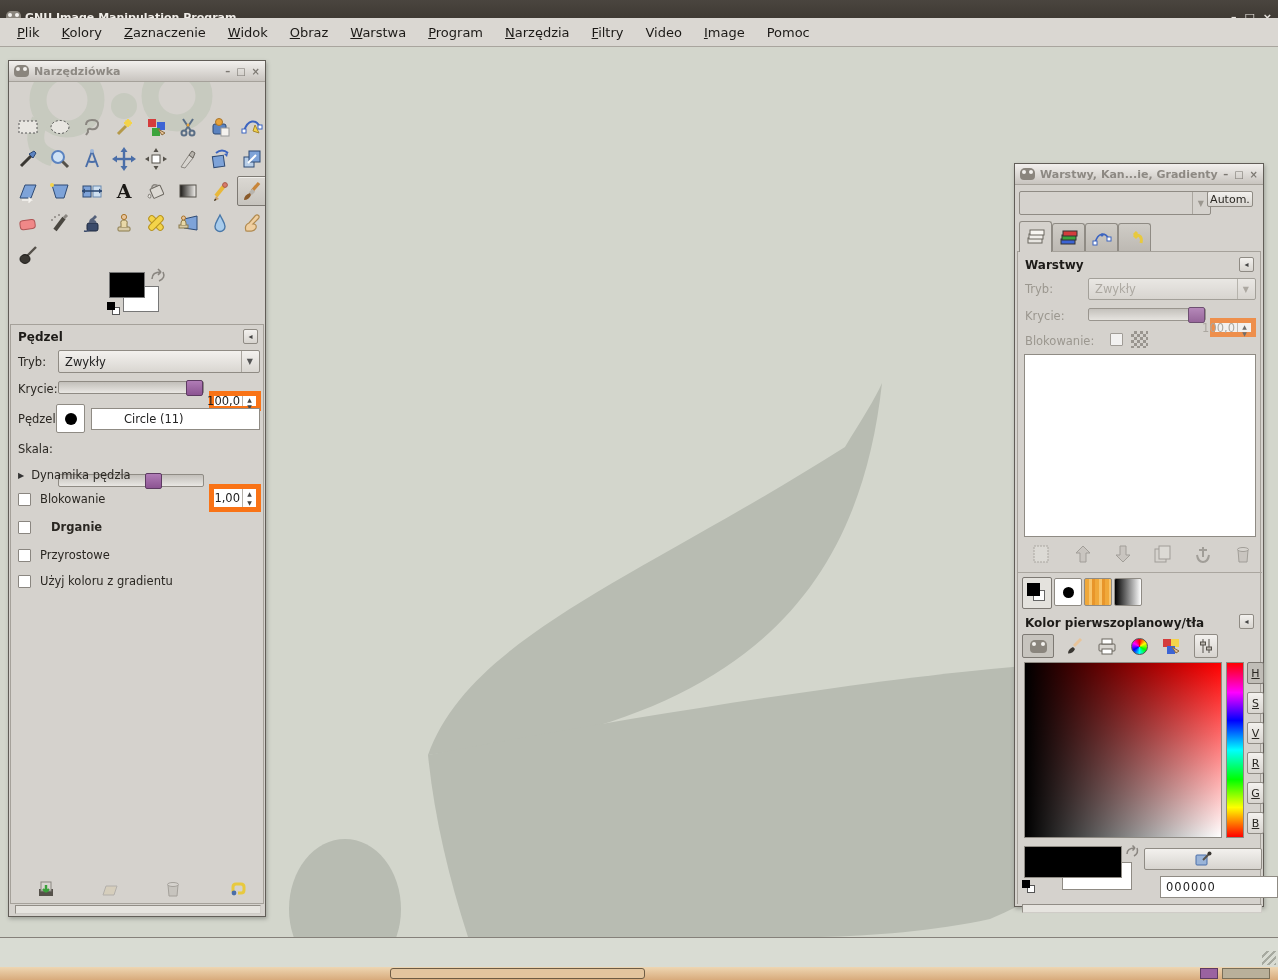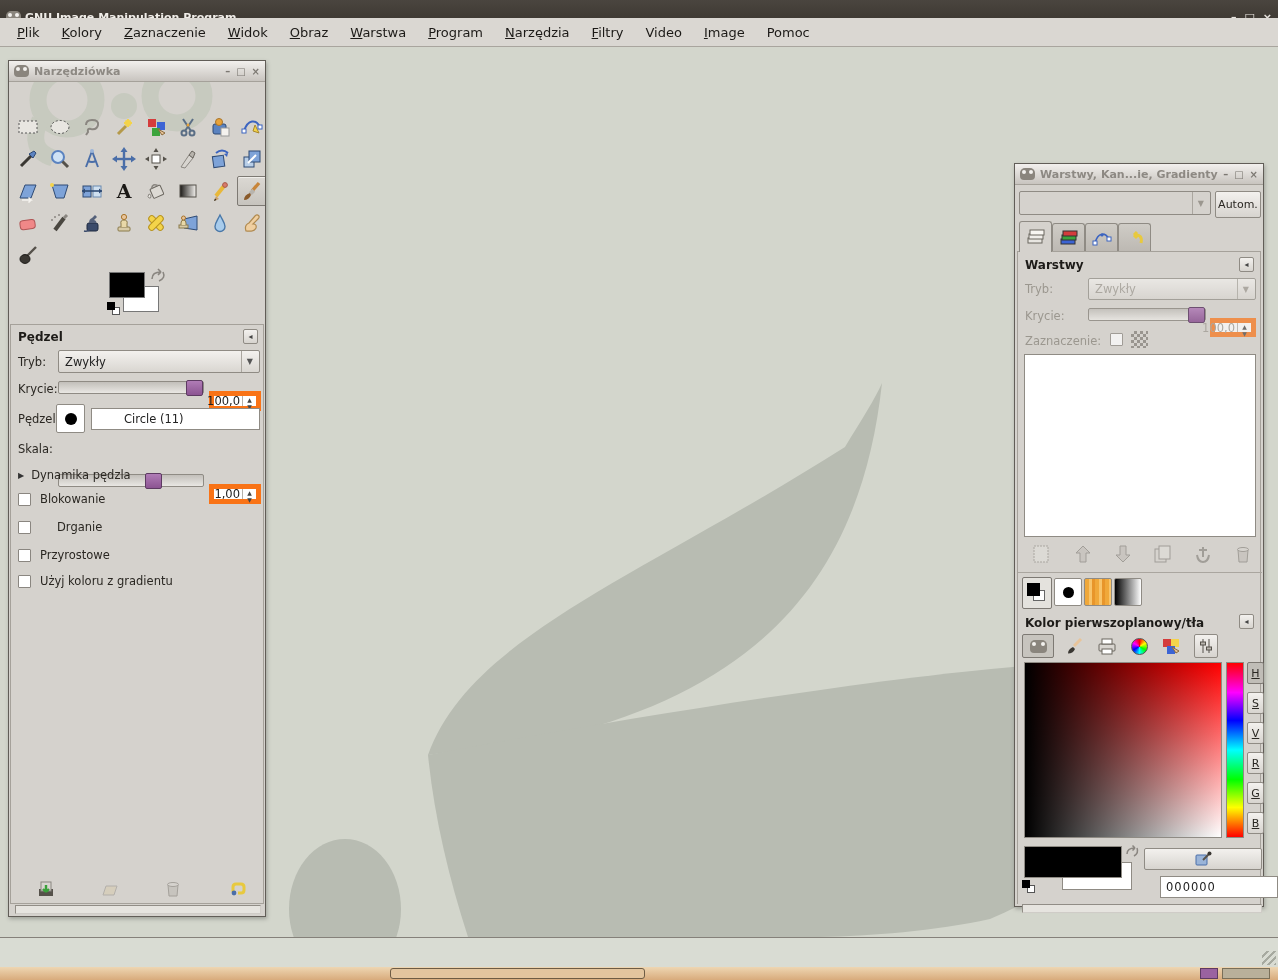--- a/index.html
+++ b/index.html
@@ -423,38 +423,38 @@
         <span style="width:12px;height:12px;border-radius:50%;background:#000;display:block;"></span>
       </div>
       <div class="abs entry" style="left:80px;top:83px;width:169px;height:22px;padding-left:32px;">
         <span>Circle (11)</span>
       </div>
 
       <div class="abs lbl" style="left:7px;top:117px;">Skala:</div>
       <div class="abs slider" style="left:47px;top:116px;width:146px;">
         <div class="handle" style="left:60%;"></div>
       </div>
-      <div class="abs spin" style="left:198px;top:113px;width:52px;height:20px;">
+      <div class="abs spin" style="left:198px;top:113px;width:52px;height:28px;">
         <span class="val">1,00</span>
         <span class="arrs">
             <span>▲</span>
             <span>▼</span>
           </span>
       </div>
 
       <div class="abs" style="left:7px;top:143px;display:flex;align-items:center;gap:7px;">
         <span style="font-size:8px;color:#333;">▶</span>
         <span class="lbl">Dynamika pędzla</span>
       </div>
 
       <div class="abs" style="left:7px;top:167px;display:flex;align-items:center;gap:9px;">
         <span class="chk"></span>
         <span class="lbl">Blokowanie</span>
       </div>
-      <div class="abs" style="left:7px;top:195px;display:flex;align-items:center;gap:26px;">
+      <div class="abs" style="left:7px;top:195px;display:flex;align-items:center;gap:20px;font-weight:bold;">
         <span class="chk"></span>
         <span class="lbl">Drganie</span>
       </div>
       <div class="abs" style="left:7px;top:223px;display:flex;align-items:center;gap:9px;">
         <span class="chk"></span>
         <span class="lbl">Przyrostowe</span>
       </div>
       <div class="abs" style="left:7px;top:249px;display:flex;align-items:center;gap:9px;">
         <span class="chk"></span>
         <span class="lbl">Użyj koloru z gradientu</span>
@@ -496,21 +496,21 @@
     <span class="wbtns">
       <span>–</span>
       <span>□</span>
       <span>×</span>
     </span>
   </div>
 
   <div class="abs combo" style="left:4px;top:27px;width:192px;height:24px;background:#d5d2cd;">
     <span class="arrow dis">▼</span>
   </div>
-  <div class="abs gbtn" style="left:200px;top:27px;width:46px;height:27px;">
+  <div class="abs gbtn" style="left:192px;top:27px;width:46px;height:16px;">
     <span>Autom.</span>
   </div>
 
   <div class="tab sel" style="left:4px;top:57px;">
     <svg width="20" height="18">
         <g stroke="#6a665f">
           <rect x="2" y="10" width="14" height="5" fill="#e8e6e1"></rect>
           <rect x="3" y="6" width="14" height="5" fill="#f0eeea"></rect>
           <rect x="4" y="2" width="14" height="5" fill="#f8f6f2"></rect>
         </g>
@@ -554,21 +554,21 @@
       <div class="handle" style="right:0;"></div>
     </div>
     <div class="abs spin" style="left:192px;top:53px;width:46px;height:19px;opacity:.7;">
       <span class="val dis">100,0</span>
       <span class="arrs">
           <span>▲</span>
           <span>▼</span>
         </span>
     </div>
 
-    <div class="abs lbl dis" style="left:7px;top:82px;">Zaznaczenie:</div>
+    <div class="abs lbl dis" style="left:7px;top:82px;">Blokowanie:</div>
     <span class="abs chk" style="left:92px;top:81px;opacity:.7;"></span>
     <span class="abs" style="left:113px;top:79px;width:17px;height:17px;background:repeating-conic-gradient(#8a8680 0 25%,#d5d2cd 0 50%) 0 0/6px 6px;opacity:.8;"></span>
 
     <div class="abs" style="left:6px;top:102px;width:232px;height:183px;background:#fff;border:1px solid #8f8b84;"></div>
 
     <div class="abs" style="left:0;top:290px;width:244px;height:26px;">
       <div class="abs mini-ico" style="left:10px;width:26px;height:24px;opacity:.4;">
           <svg width="16" height="18">
             <rect x="1" y="1" width="14" height="16" fill="#e8e6e1" stroke="#6a665f" stroke-dasharray="2,1"></rect>
           </svg>

